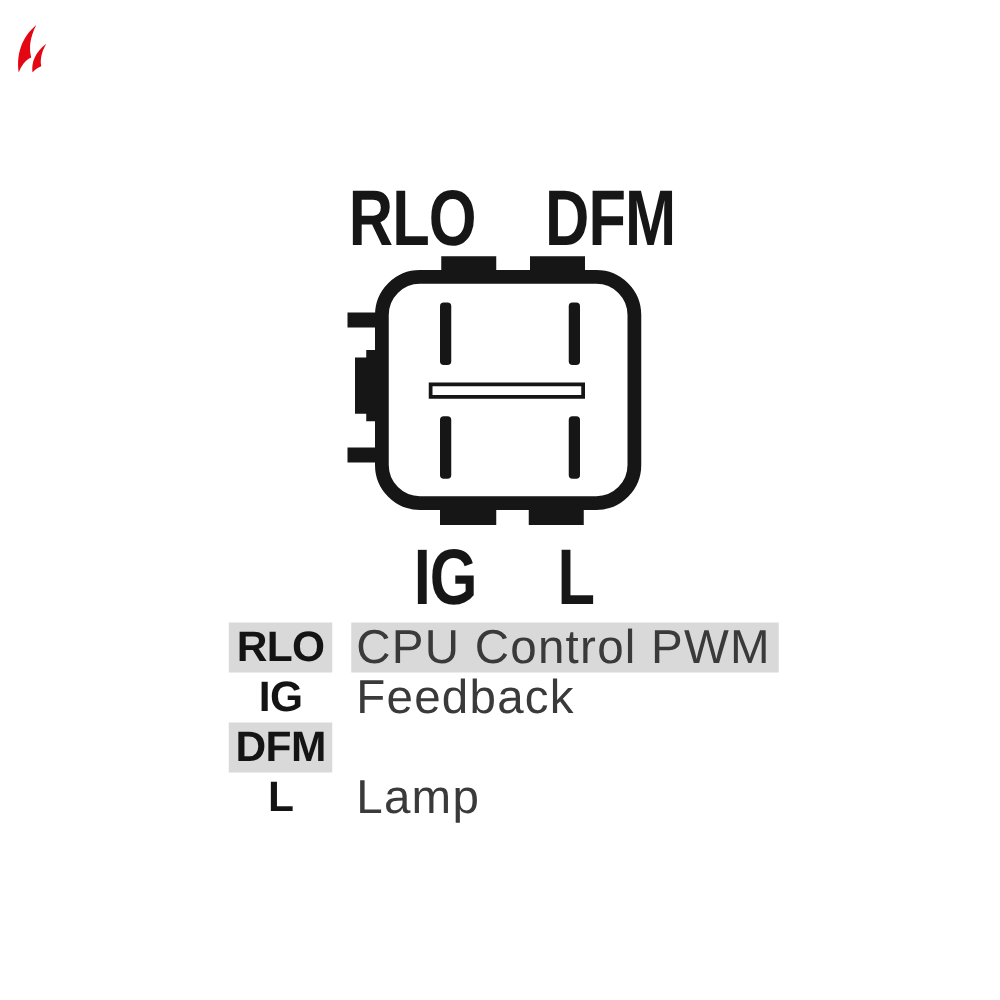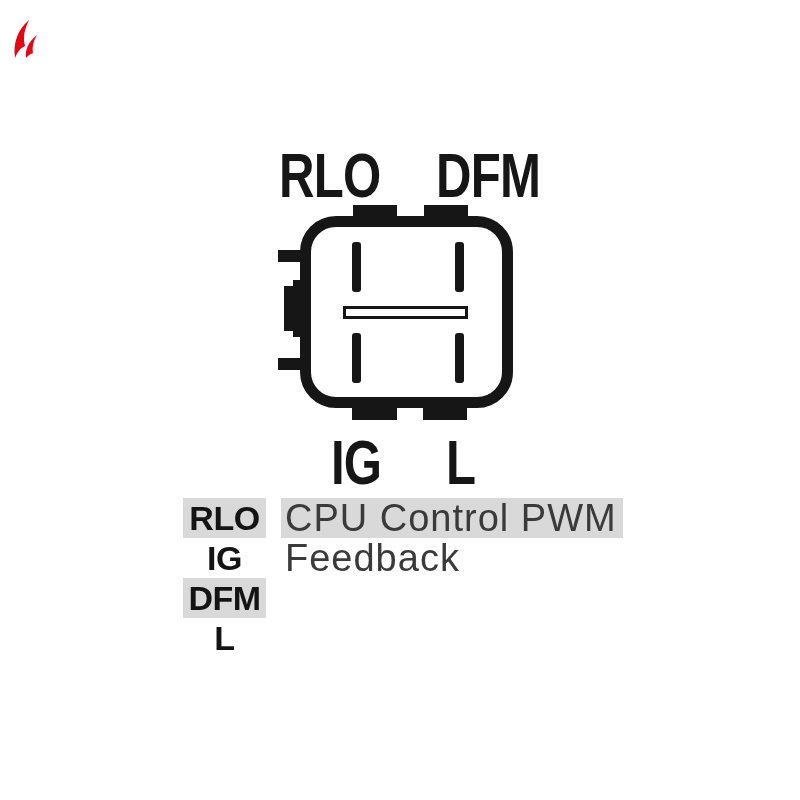--- a/index.html
+++ b/index.html
@@ -174,16 +174,17 @@
       <div class="cell-gap"></div>
       <div class="desc-cell">Feedback</div>
     </div>
     <div class="lrow shaded">
       <div class="pin-cell">DFM</div>
       <div class="cell-gap"></div>
     </div>
     <div class="lrow">
       <div class="pin-cell">L</div>
       <div class="cell-gap"></div>
+      <div class="desc-cell">Lamp</div>
     </div>
   </div>
 
 </div>
 
 </body></html>

